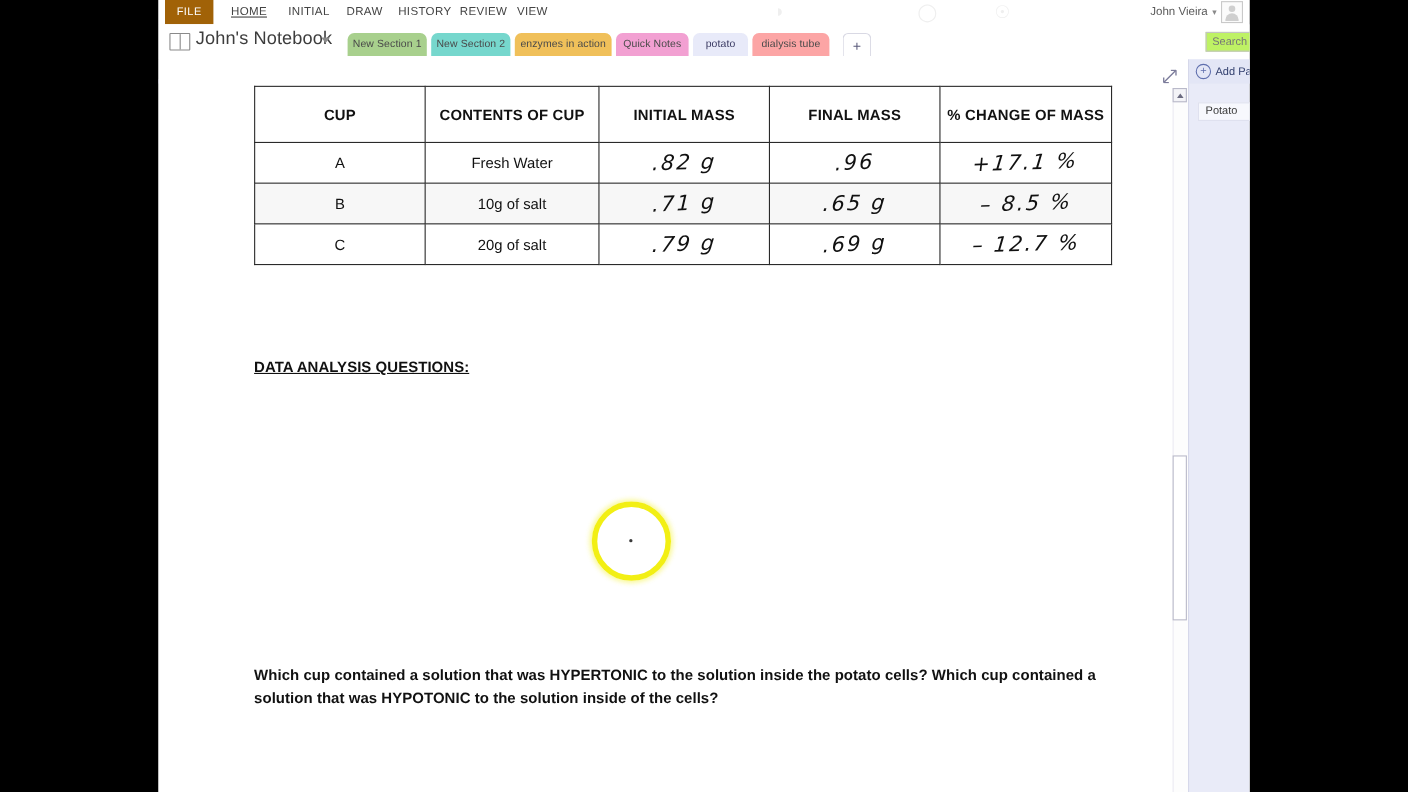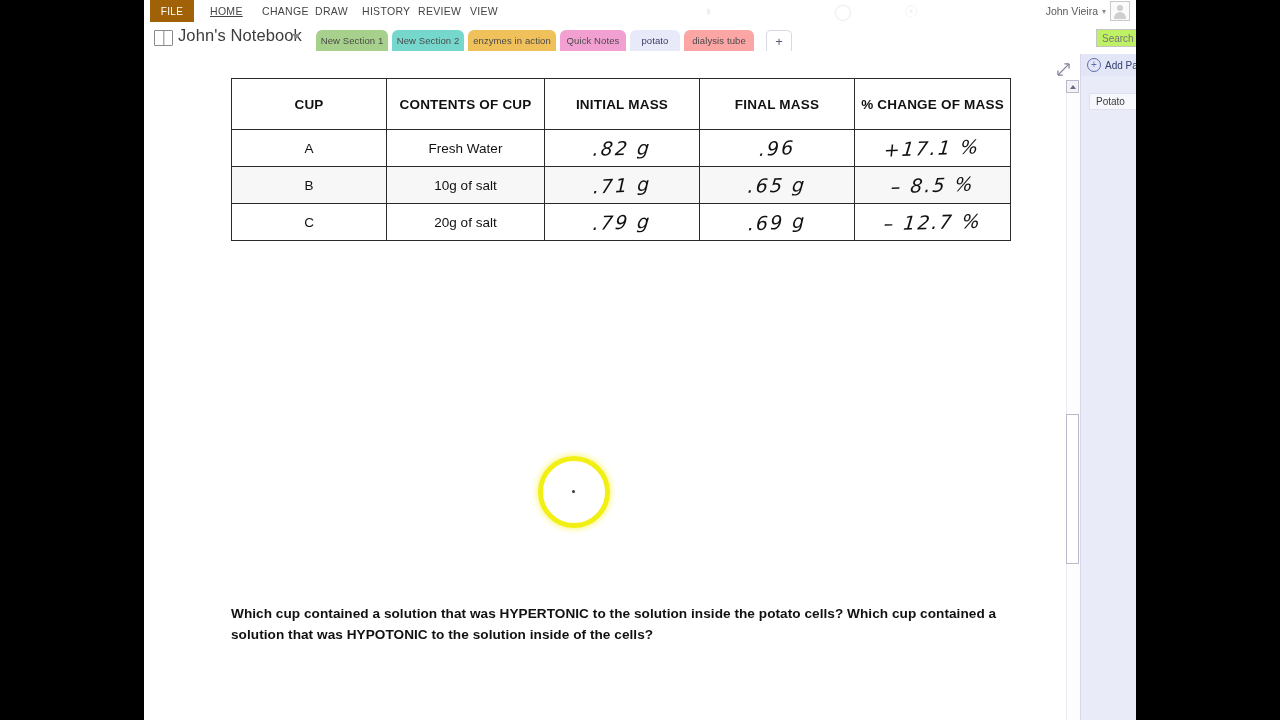--- a/index.html
+++ b/index.html
@@ -326,21 +326,21 @@
       <div class="ghost" style="left:760px;">☉</div>
 
       <div id="file-tab">
         <span>FILE</span>
       </div>
 
       <div class="ribbon-tab" style="left:60px;text-decoration:underline;">
         <span>HOME</span>
       </div>
       <div class="ribbon-tab" style="left:112px;">
-        <span>CHANGE</span>
+        <span>INITIAL</span>
       </div>
       <div class="ribbon-tab" style="left:165px;">
         <span>DRAW</span>
       </div>
       <div class="ribbon-tab" style="left:212px;">
         <span>HISTORY</span>
       </div>
       <div class="ribbon-tab" style="left:268px;">
         <span>REVIEW</span>
       </div>
@@ -454,20 +454,21 @@
                 <span class="hand u2">.69 g</span>
               </td>
               <td>
                 <span class="hand u1">– 12.7 %</span>
               </td>
             </tr>
           </tbody>
         </table>
 
 
+        <div class="body-line" id="dataq">DATA ANALYSIS QUESTIONS:</div>
 
 
         <div class="body-line" id="q2">Which cup contained a solution that was HYPERTONIC to the solution inside the potato cells?  Which cup contained a solution that was HYPOTONIC to the solution inside of the cells?</div>
 
         <div id="click-ring"></div>
         <div id="click-dot"></div>
       </div>
 
       <div id="expand-icon">
         <svg width="13" height="13" viewBox="0 0 14 14">

